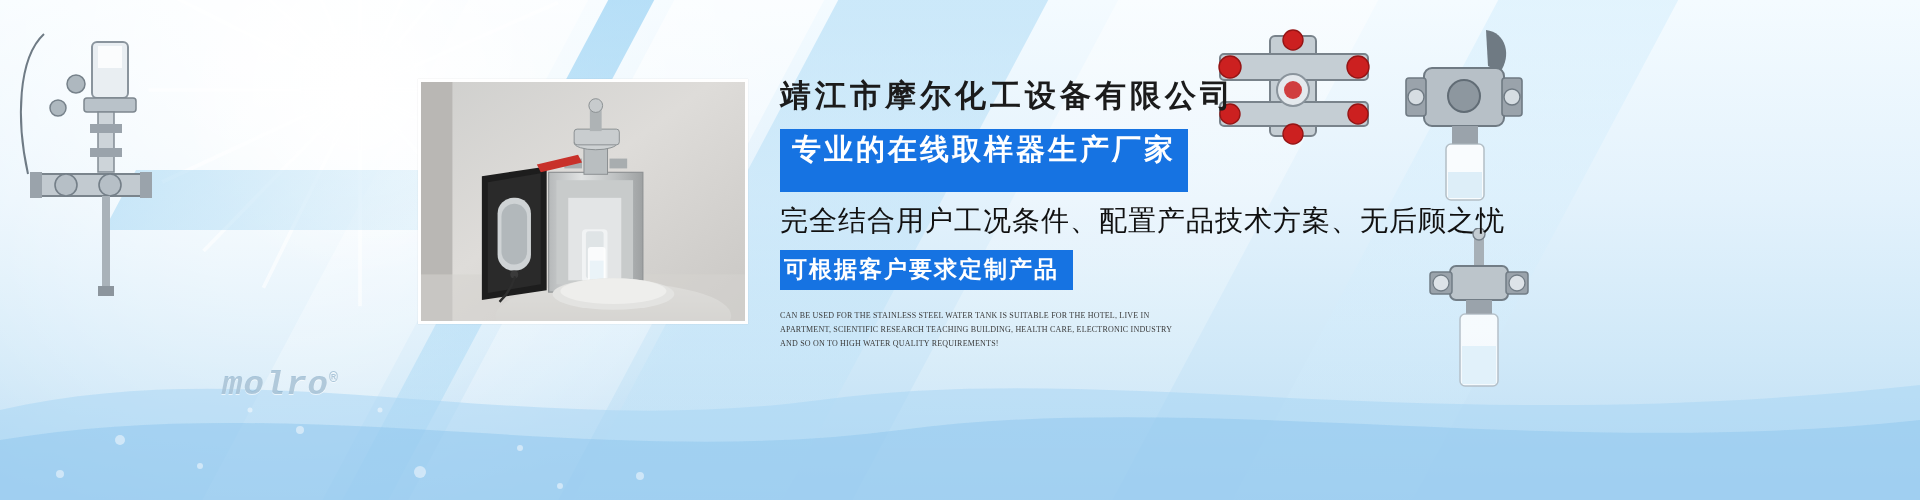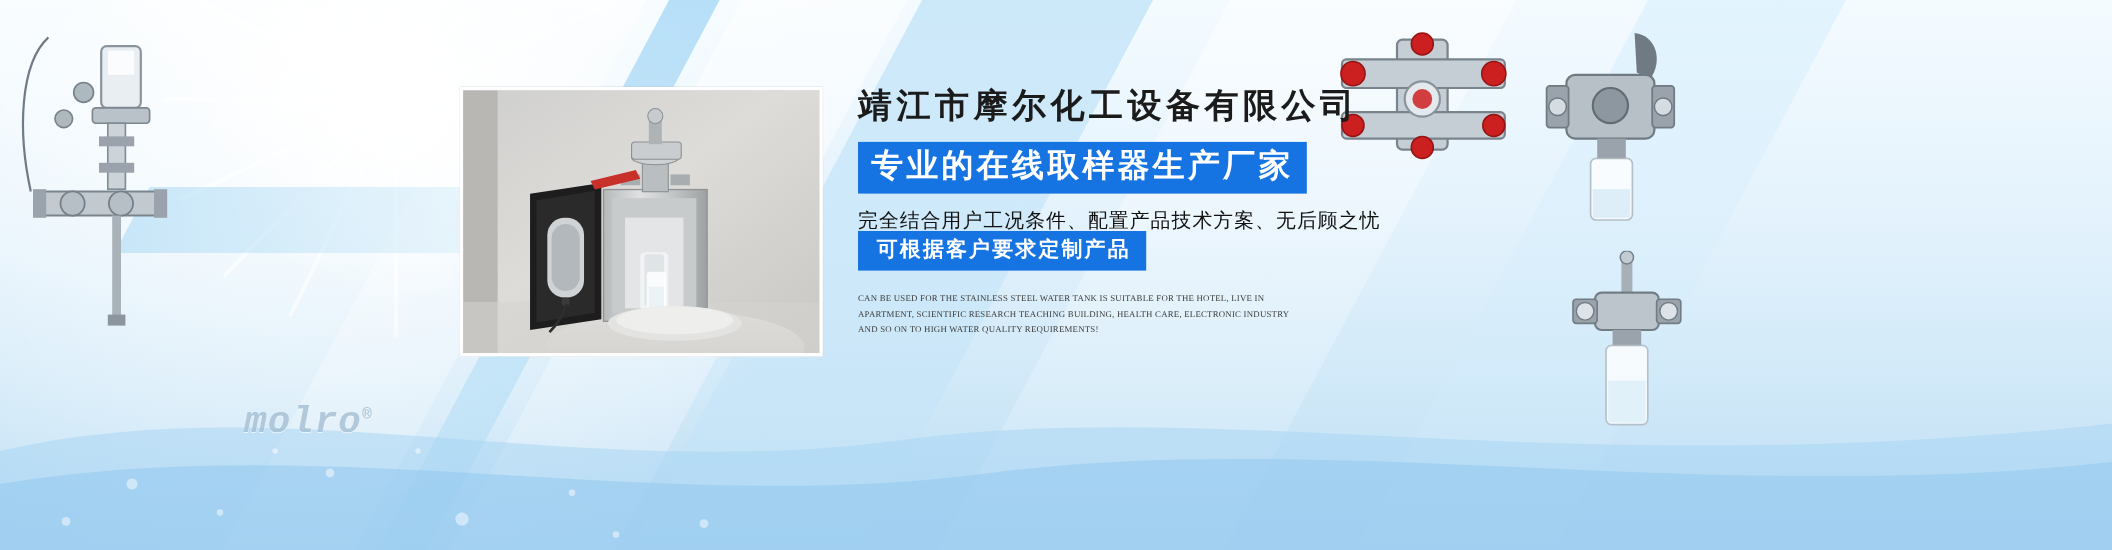--- a/index.html
+++ b/index.html
@@ -86,34 +86,35 @@
     background:#1673e2;
     color:#ffffff;
     font-weight:700;
     letter-spacing:3px;
     white-space:nowrap;
     line-height:1;
   }
   .badge-main {
     margin-top:18px;
     font-size:29px;
-    padding:8px 12px 10px 12px;
+    padding:8px 12px 26px 12px;
+    font-family:Liberation Mono, monospace;
   }
   .subline {
     margin-top:15px;
-    font-size:18px;
+    font-size:28px;
     letter-spacing:1px;
     color:#111111;
     white-space:nowrap;
     line-height:1;
   }
   .badge-second {
-    margin-top:1px;
-    font-size:19px;
-    padding:8px 14px 9px 17px;
+    margin-top:15px;
+    font-size:23px;
+    padding:8px 14px 9px 4px;
     letter-spacing:2px;
   }
   .eng-text {
     margin-top:19px;
     width:400px;
     font-family:"Liberation Serif", serif;
     font-size:8px;
     line-height:1.75;
     letter-spacing:.2px;
     color:#3a3a3a;

